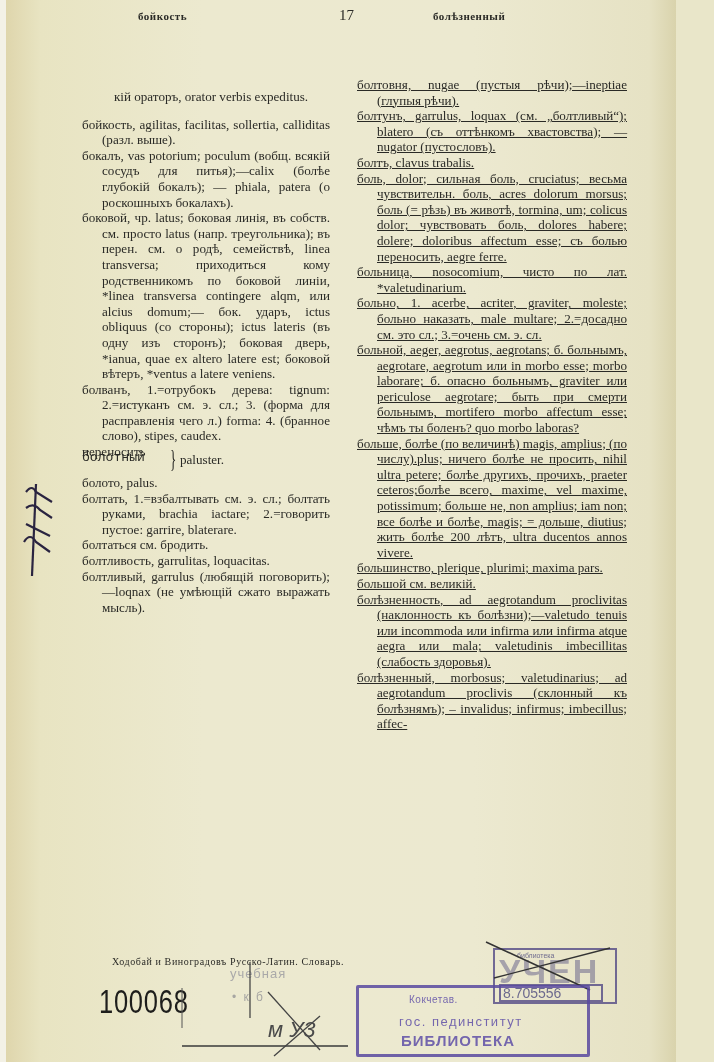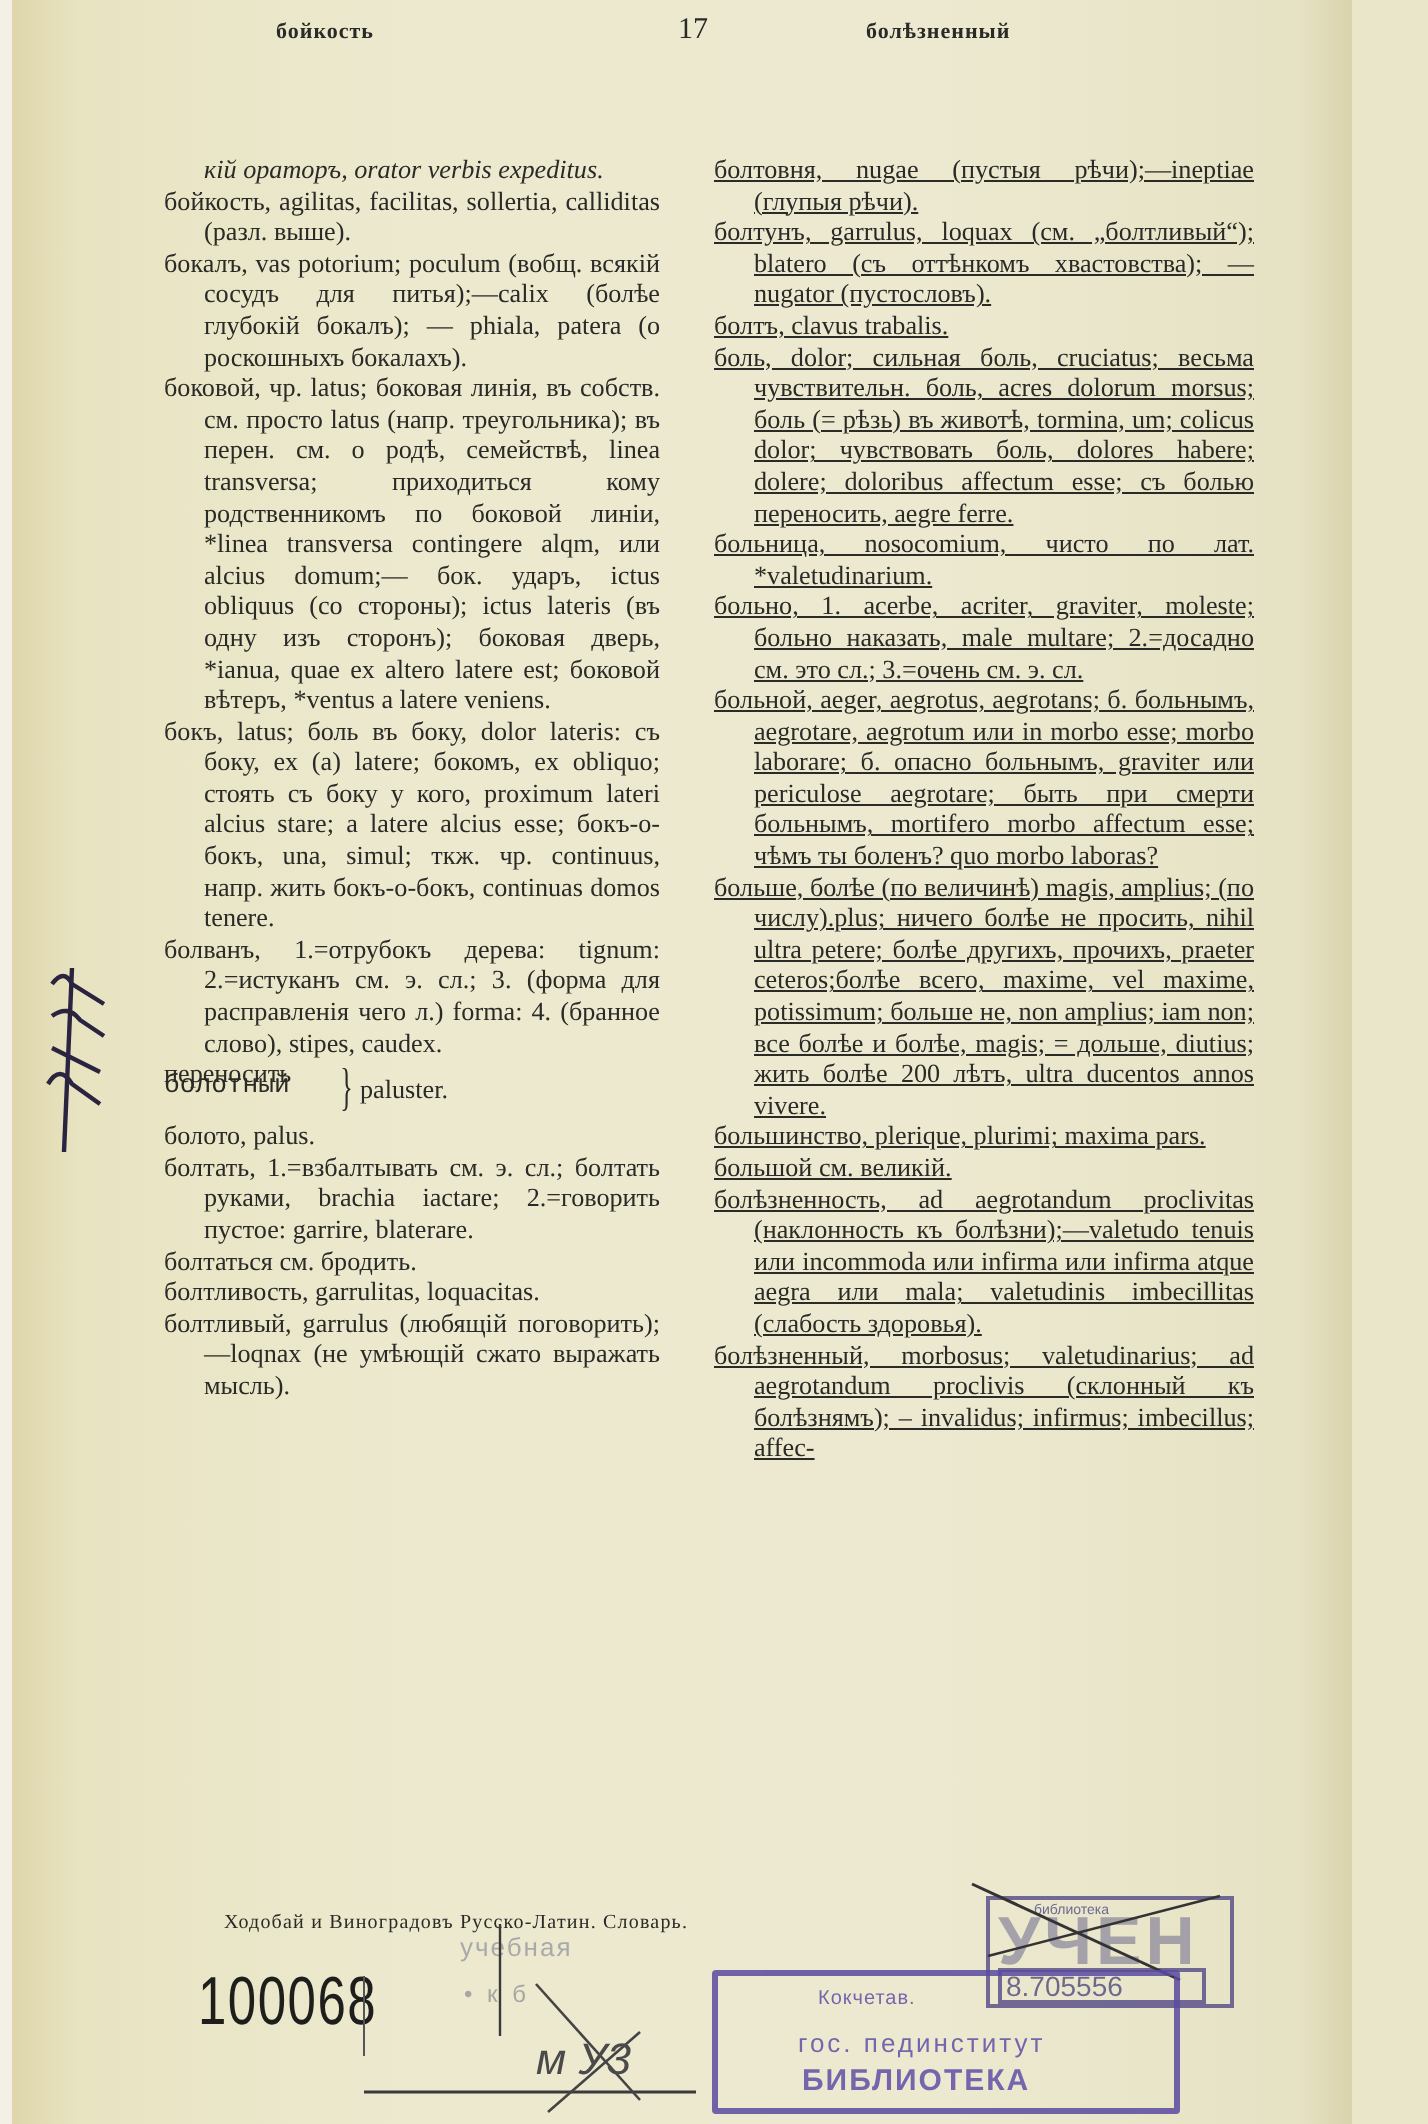--- a/index.html
+++ b/index.html
@@ -15,21 +15,21 @@
   }
   .leftedge { position: absolute; left: 0; top: 0; width: 6px; height: 1062px; background: #f3f1e6; }
   .header { position: absolute; top: 6px; left: 0; width: 714px; height: 20px; }
   .hdr-left { position: absolute; left: 138px; top: 4px; font-size: 11px; font-weight: bold; letter-spacing: 0.5px; }
   .hdr-page { position: absolute; left: 339px; top: 1px; font-size: 15px; }
   .hdr-right { position: absolute; left: 433px; top: 4px; font-size: 11px; font-weight: bold; letter-spacing: 0.5px; }
   .col { position: absolute; top: 77px; font-size: 13.1px; line-height: 15.6px; }
   .col-left { left: 82px; width: 248px; }
   .col-right { left: 357px; width: 270px; text-decoration: underline; }
   .entry { padding-left: 20px; text-indent: -20px; text-align: justify; margin: 0; }
-  .cont { padding-left: 20px; text-align: justify; margin: 0; font-style: italic; }
+  .cont { padding-left: 20px; text-align: justify; margin: 12px; }
   .brace-entry { position: relative; height: 31px; }
   .brace-entry .w1 { position: absolute; left: 0; top: 0; }
   .brace-entry .w2 { position: absolute; left: 0; top: 6px; font-family: Liberation Mono, monospace; }
   .brace-entry .brace { position: absolute; left: 85px; top: 2px; font-size: 26px; line-height: 26px; transform: scaleX(0.5); }
   .brace-entry .lat { position: absolute; left: 98px; top: 8px; }
   .footer-pub { position: absolute; left: 112px; top: 956px; font-size: 10px; letter-spacing: 0.6px; }
   .inv-number { position: absolute; left: 99px; top: 982px; font-size: 34px; font-family: "Liberation Sans Narrow", "Liberation Sans", sans-serif; transform: scaleX(0.75); transform-origin: left; letter-spacing: 1px; color: #1e1e1c; }
   .hand-mark { position: absolute; left: 22px; top: 480px; width: 40px; height: 100px; }
   .pencil { position: absolute; }
   .stamp-main { position: absolute; left: 356px; top: 985px; width: 228px; height: 66px; border: 3px solid #5a4aa0; border-radius: 2px; color: #6050a8; opacity: 0.85; }
@@ -62,21 +62,20 @@
     <path d="M4 28 Q12 22 18 30 L30 38" stroke="#2a2440" stroke-width="2.2" fill="none"></path>
     <path d="M4 44 L28 56" stroke="#2a2440" stroke-width="2.2" fill="none"></path>
     <path d="M2 62 Q8 52 14 62 L28 72" stroke="#2a2440" stroke-width="2.2" fill="none"></path>
   </svg>
 
   <div class="col col-left">
     <p class="cont">кій ораторъ, orator verbis expeditus.</p>
     <p class="entry">бойкость, agilitas, facilitas, sollertia, calliditas (разл. выше).</p>
     <p class="entry">бокалъ, vas potorium; poculum (вобщ. всякій сосудъ для питья);—calix (болѣе глубокій бокалъ); — phiala, patera (о роскошныхъ бокалахъ).</p>
     <p class="entry">боковой, чр. latus; боковая линія, въ собств. см. просто latus (напр. треугольника); въ перен. см. о родѣ, семействѣ, linea transversa; приходиться кому родственникомъ по боковой линіи, *linea transversa contingere alqm, или alcius domum;— бок. ударъ, ictus obliquus (со стороны); ictus lateris (въ одну изъ сторонъ); боковая дверь, *ianua, quae ex altero latere est; боковой вѣтеръ, *ventus a latere veniens.</p>
-    <p class="entry">бокъ, latus; боль въ боку, dolor lateris: съ боку, ex (a) latere; бокомъ, ex obliquo; стоять съ боку у кого, proximum lateri alcius stare; a latere alcius esse; бокъ-о-бокъ, una, simul; ткж. чр. continuus, напр. жить бокъ-о-бокъ, continuas domos tenere.</p>
     <p class="entry">болванъ, 1.=отрубокъ дерева: tignum: 2.=истуканъ см. э. сл.; 3. (форма для расправленія чего л.) forma: 4. (бранное слово), stipes, caudex.</p>
     <div class="brace-entry">
       <span class="w1">переносить</span>
       <span class="w2">болотный</span>
       <span class="brace">}</span>
       <span class="lat">paluster.</span>
     </div>
     <p class="entry">болото, palus.</p>
     <p class="entry">болтать, 1.=взбалтывать см. э. сл.; болтать руками, brachia iactare; 2.=говорить пустое: garrire, blaterare.</p>
     <p class="entry">болтаться см. бродить.</p>

